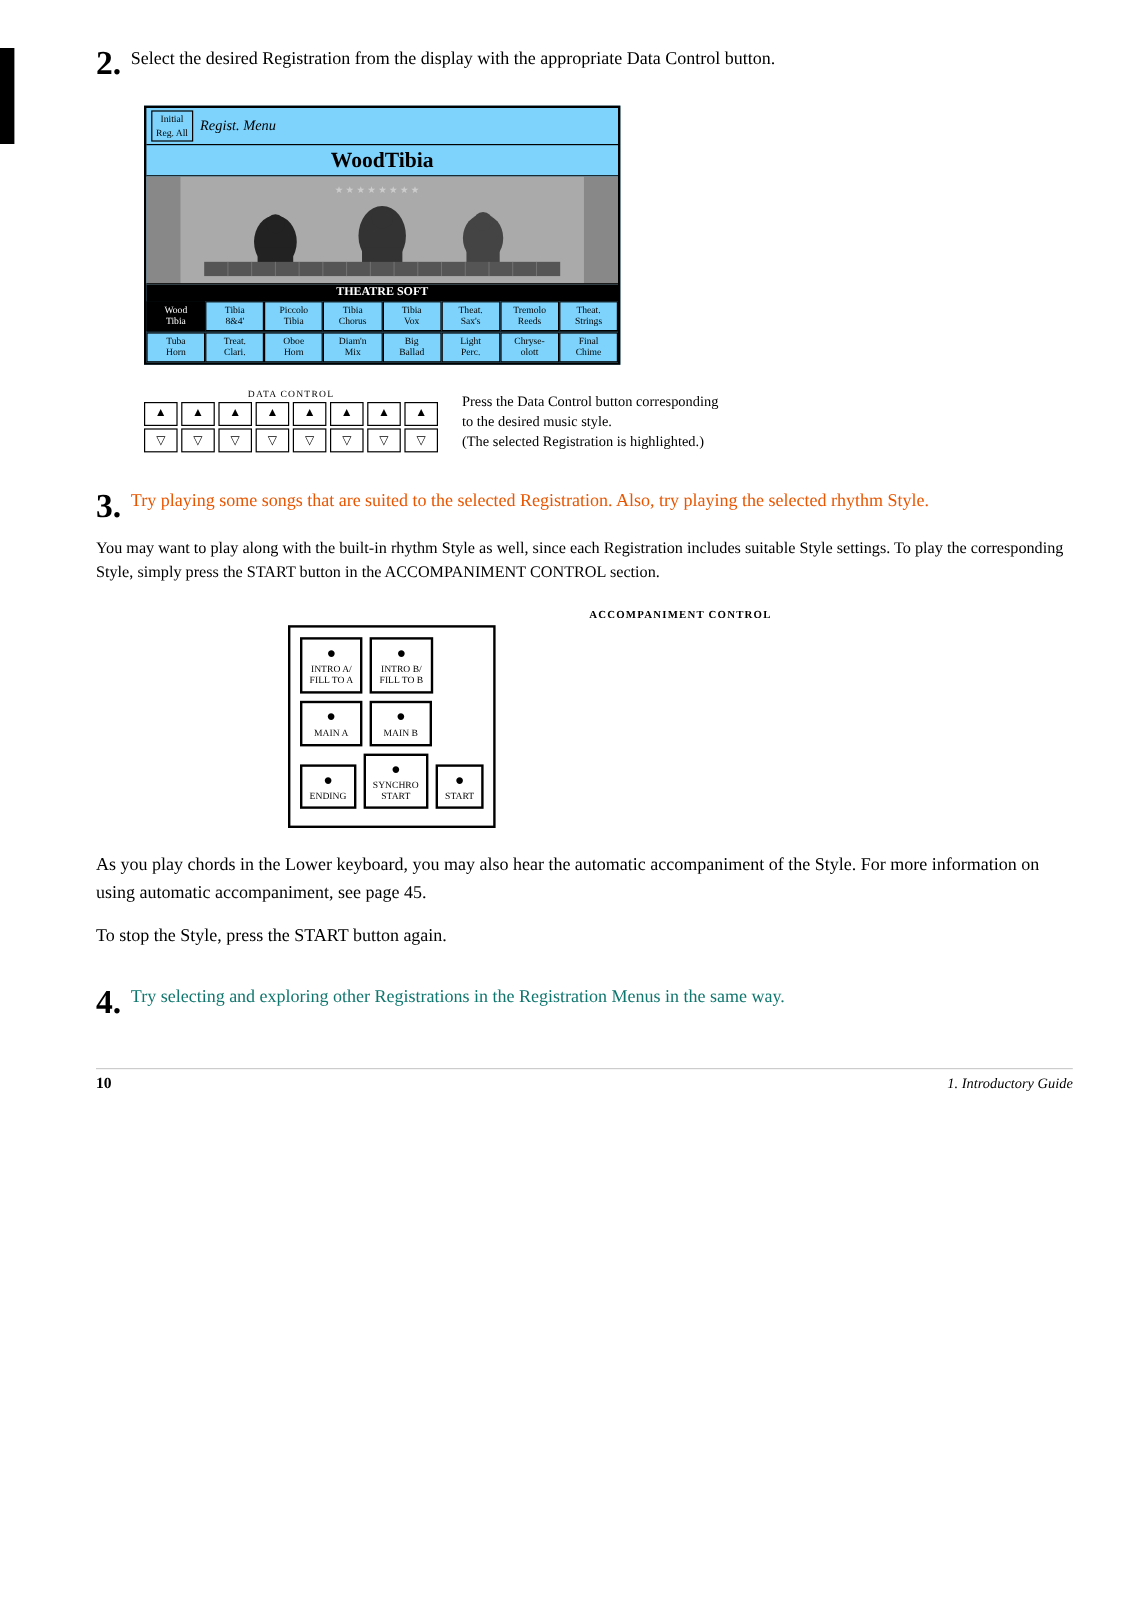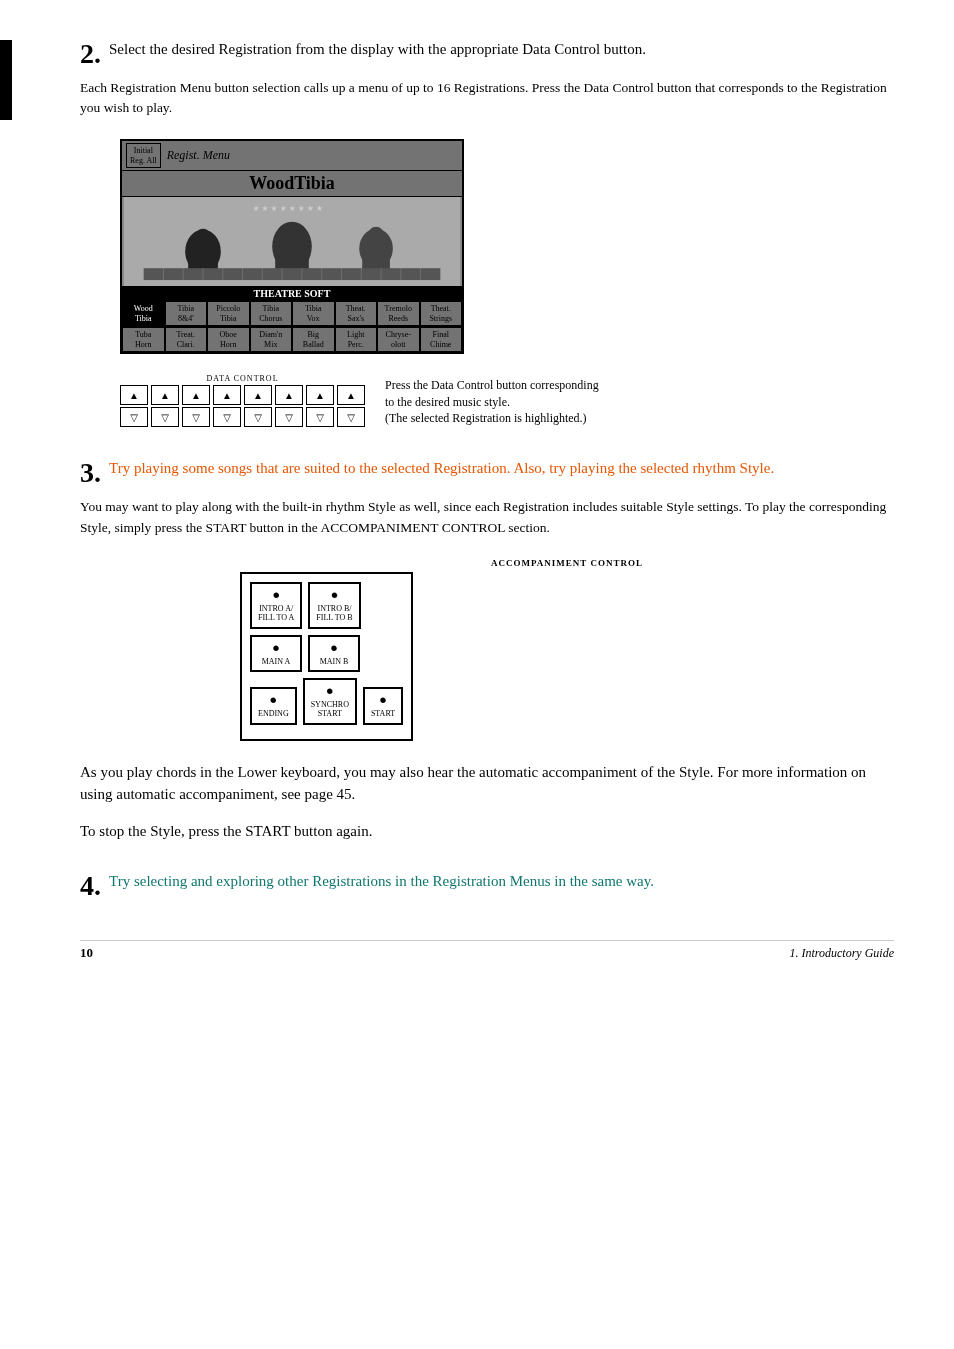--- a/index.html
+++ b/index.html
@@ -40,23 +40,23 @@
     .step-body {
       margin-left: 0;
       font-size: 13.5px;
       line-height: 1.5;
       margin-bottom: 14px;
     }
 
     
     .regist-display {
       border: 2px solid #000;
-      width: 344px;
+      width: 397px;
       margin: 20px 0 20px 40px;
-      background: #737373;
+      background: #7dd3fc;
     }
 
     .regist-top-row {
       display: flex;
       align-items: center;
       border-bottom: 1px solid #000;
       padding: 2px 4px;
     }
 
     .initial-reg-btn {
@@ -266,21 +266,20 @@
 </head>
 <body>
 
 <div class="left-black-bar"></div>
 
 <div class="step-container">
   <div class="step-header">
     <span class="step-number">2.</span>
     <span class="step-title">Select the desired Registration from the display with the appropriate Data Control button.</span>
   </div>
-  <div class="step-body">Each Registration Menu button selection calls up a menu of up to 16 Registrations.  Press the Data Control button that corresponds to the Registration you wish to play.</div>
 
   <div class="regist-display">
     <div class="regist-top-row">
       <div class="initial-reg-btn">
         <span style="white-space:pre;font-size:8px;">Initial
 Reg. All</span>
       </div>
       <span class="regist-menu-label">Regist. Menu</span>
     </div>
     <div class="woodtibia-title">WoodTibia</div>

